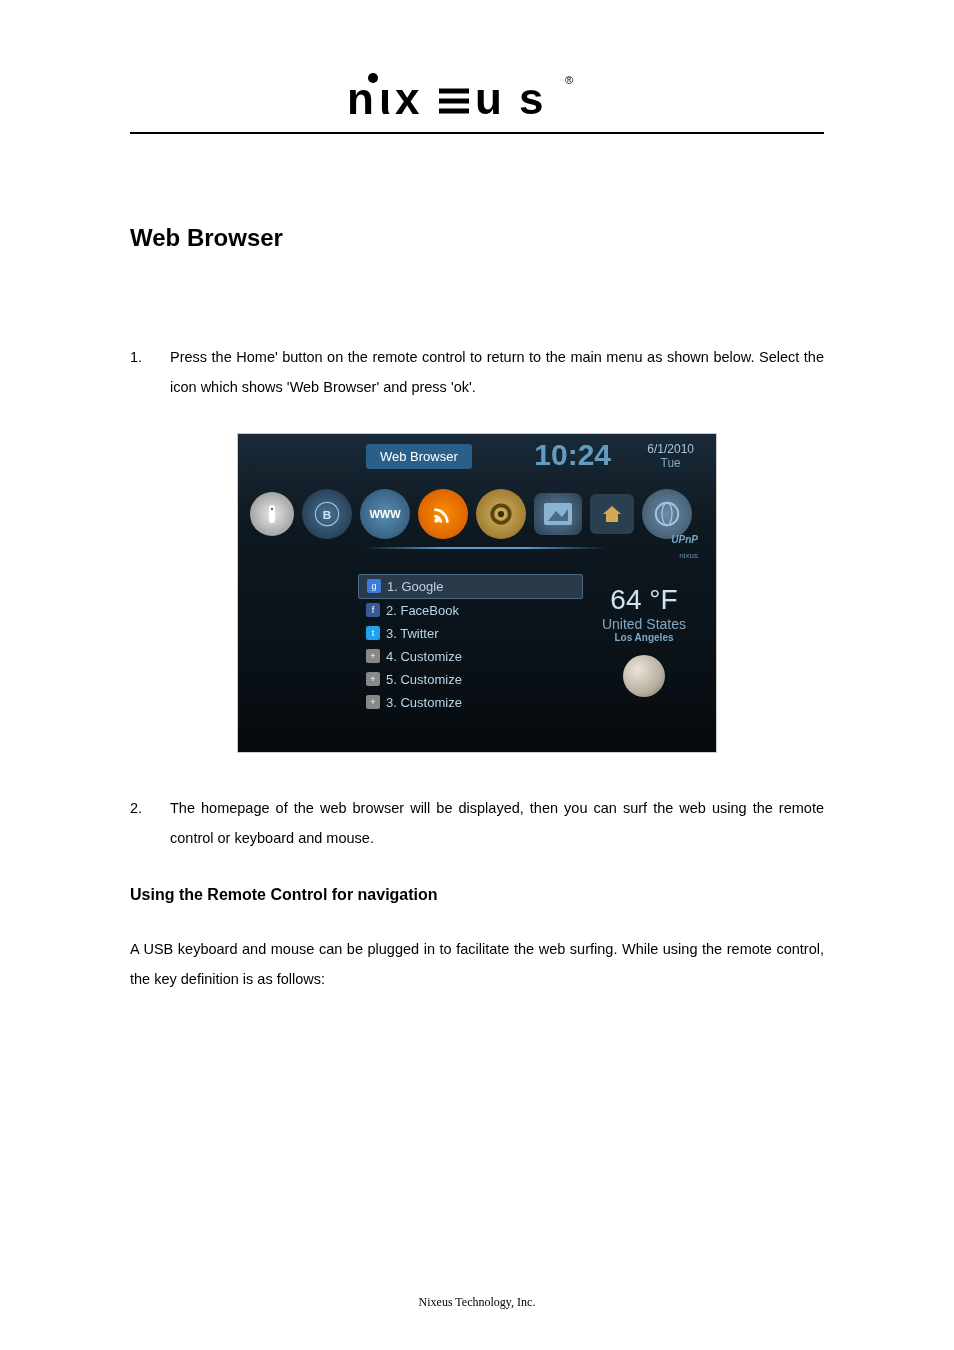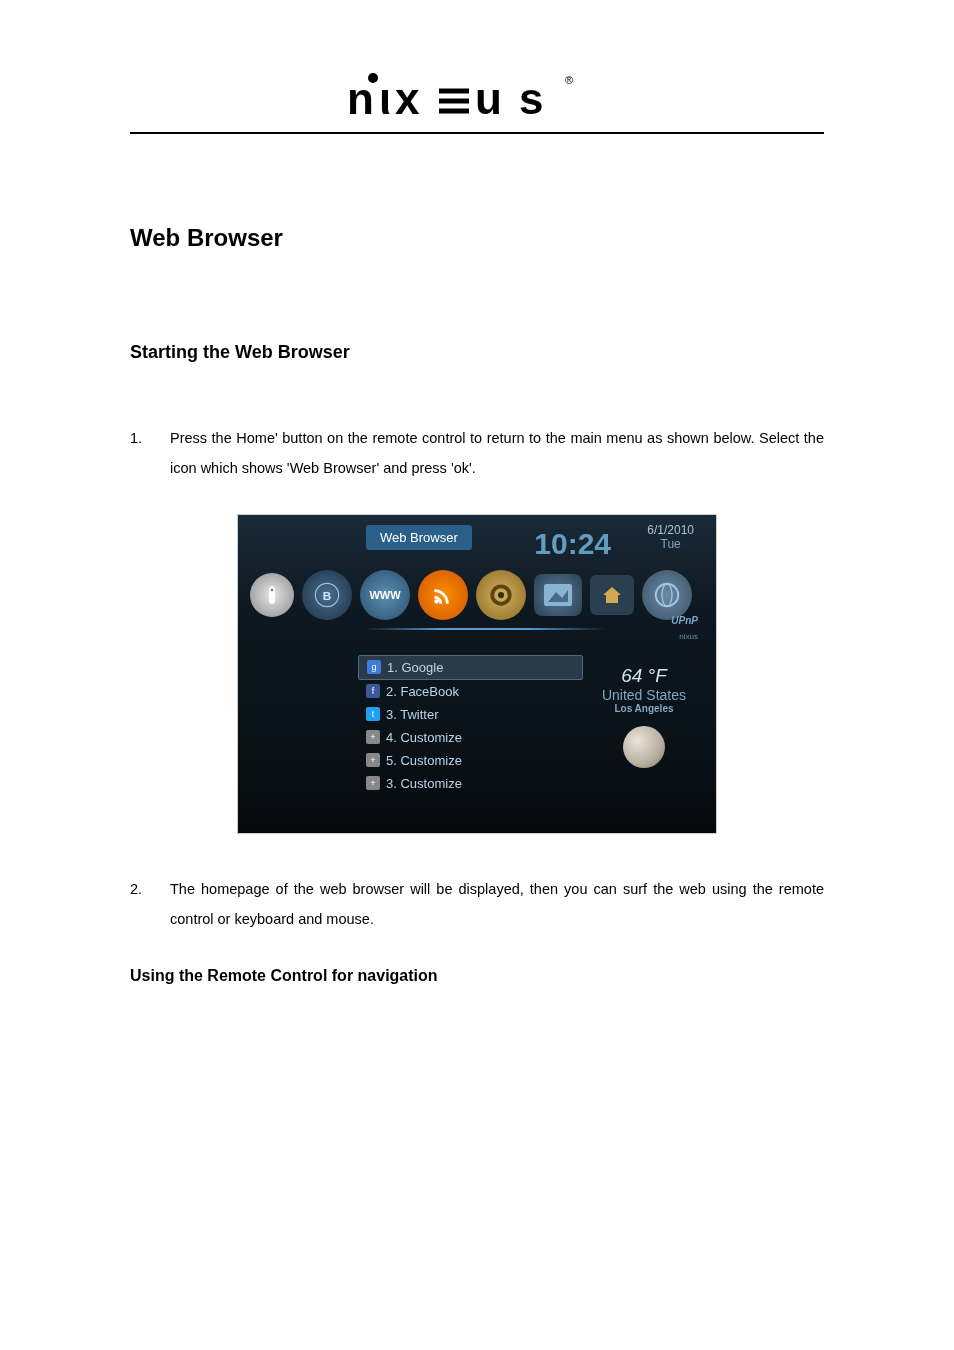--- a/index.html
+++ b/index.html
@@ -80,21 +80,21 @@
       top: 10px;
       background: #2a5f8a;
       color: #fff;
       font-size: 13px;
       padding: 5px 14px;
       border-radius: 3px;
     }
     .ss-time {
       position: absolute;
       right: 105px;
-      top: 12px;
+      top: 4px;
       color: #6ca9d0;
       font-size: 30px;
       font-weight: bold;
       opacity: 0.9;
     }
     .ss-date {
       position: absolute;
       right: 22px;
       top: 8px;
       color: #a8c5d8;
@@ -172,23 +172,22 @@
       color: #fff;
     }
     .ss-weather {
       position: absolute;
       top: 150px;
       right: 30px;
       color: #d0e4f0;
       text-align: center;
     }
     .ss-temp {
-      font-size: 19px;
+      font-size: 28px;
       font-weight: 300;
-      font-style: italic;
     }
     .ss-loc1 { font-size: 14px; color: #80a8c4; }
     .ss-loc2 { font-size: 10px; color: #80a8c4; font-weight: bold; }
     .ss-moon {
       width: 42px;
       height: 42px;
       background: radial-gradient(circle at 35% 35%, #e8e4d8, #b8b0a0 60%, #7a7260);
       border-radius: 50%;
       margin: 12px auto 0;
     }
@@ -243,21 +242,20 @@
       </g>
       <text x="128" y="44" font-family="Arial Black, Arial" font-size="44" font-weight="900" fill="#000">u</text>
       <text x="172" y="44" font-family="Arial Black, Arial" font-size="44" font-weight="900" fill="#000">s</text>
       <text x="218" y="14" font-family="Arial" font-size="11" fill="#000">®</text>
     </svg>
   </div>
   <div class="logo-underline"></div>
 
   <h1 class="section-title">Web Browser</h1>
 
-  <h2 class="subsection-title">Starting the Web Browser</h2>
 
   <div class="step">
     <div class="step-num">1.</div>
     <div class="step-text">Press the Home' button on the remote control to return to the main menu as shown below. Select the icon which shows 'Web Browser' and press 'ok'.</div>
   </div>
 
   <div class="screenshot">
     <div class="ss-inner">
       <div class="ss-title-box">Web Browser</div>
       <div class="ss-time">10:24</div>
@@ -354,16 +352,18 @@
     </div>
   </div>
 
   <div class="step">
     <div class="step-num">2.</div>
     <div class="step-text">The homepage of the web browser will be displayed, then you can surf the web using the remote control or keyboard and mouse.</div>
   </div>
 
   <h3 class="subsub-title">Using the Remote Control for navigation</h3>
 
+  <p class="body-para">A USB keyboard and mouse can be plugged in to facilitate the web surfing. While using the remote control, the key definition is as follows:</p>
 
   <div class="footer">
+    <div>Nixeus Technology, Inc.</div>
   </div>
 </div>
 
 </body></html>

